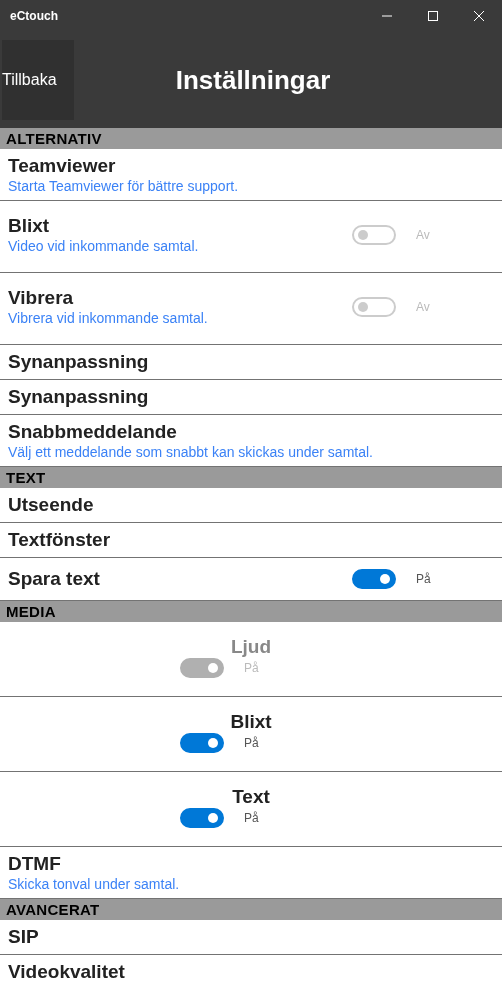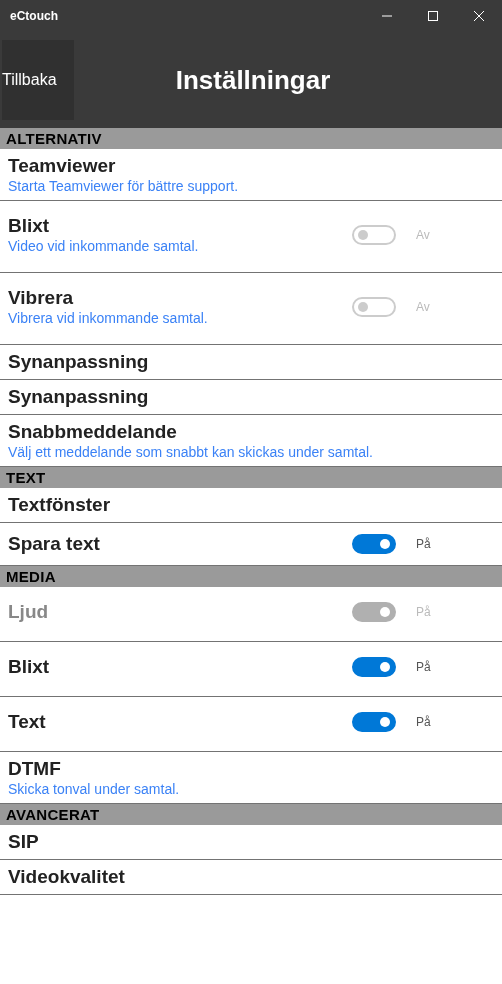--- a/index.html
+++ b/index.html
@@ -151,20 +151,21 @@
       padding-top: 14px;
       padding-bottom: 18px;
     }
     .row.padded-sm {
       padding-top: 10px;
       padding-bottom: 10px;
     }
     .row.padded-media {
       padding-top: 14px;
       padding-bottom: 18px;
+      flex-direction: column;
     }
     .content {
       background: #fff;
     }
   </style>
 </head>
 <body>
 
 <div class="titlebar">
   <div class="titlebar-title">eCtouch</div>
@@ -246,20 +247,25 @@
 
   <div class="row">
     <div class="row-content">
       <div class="row-title">Snabbmeddelande</div>
       <div class="row-subtitle">Välj ett meddelande som snabbt kan skickas under samtal.</div>
     </div>
   </div>
 
   <div class="section-header">TEXT</div>
 
+  <div class="row">
+    <div class="row-content">
+      <div class="row-title">Utseende</div>
+    </div>
+  </div>
 
   <div class="row">
     <div class="row-content">
       <div class="row-title">Textfönster</div>
     </div>
   </div>
 
   <div class="row padded-sm">
     <div class="row-content">
       <div class="row-title">Spara text</div>

